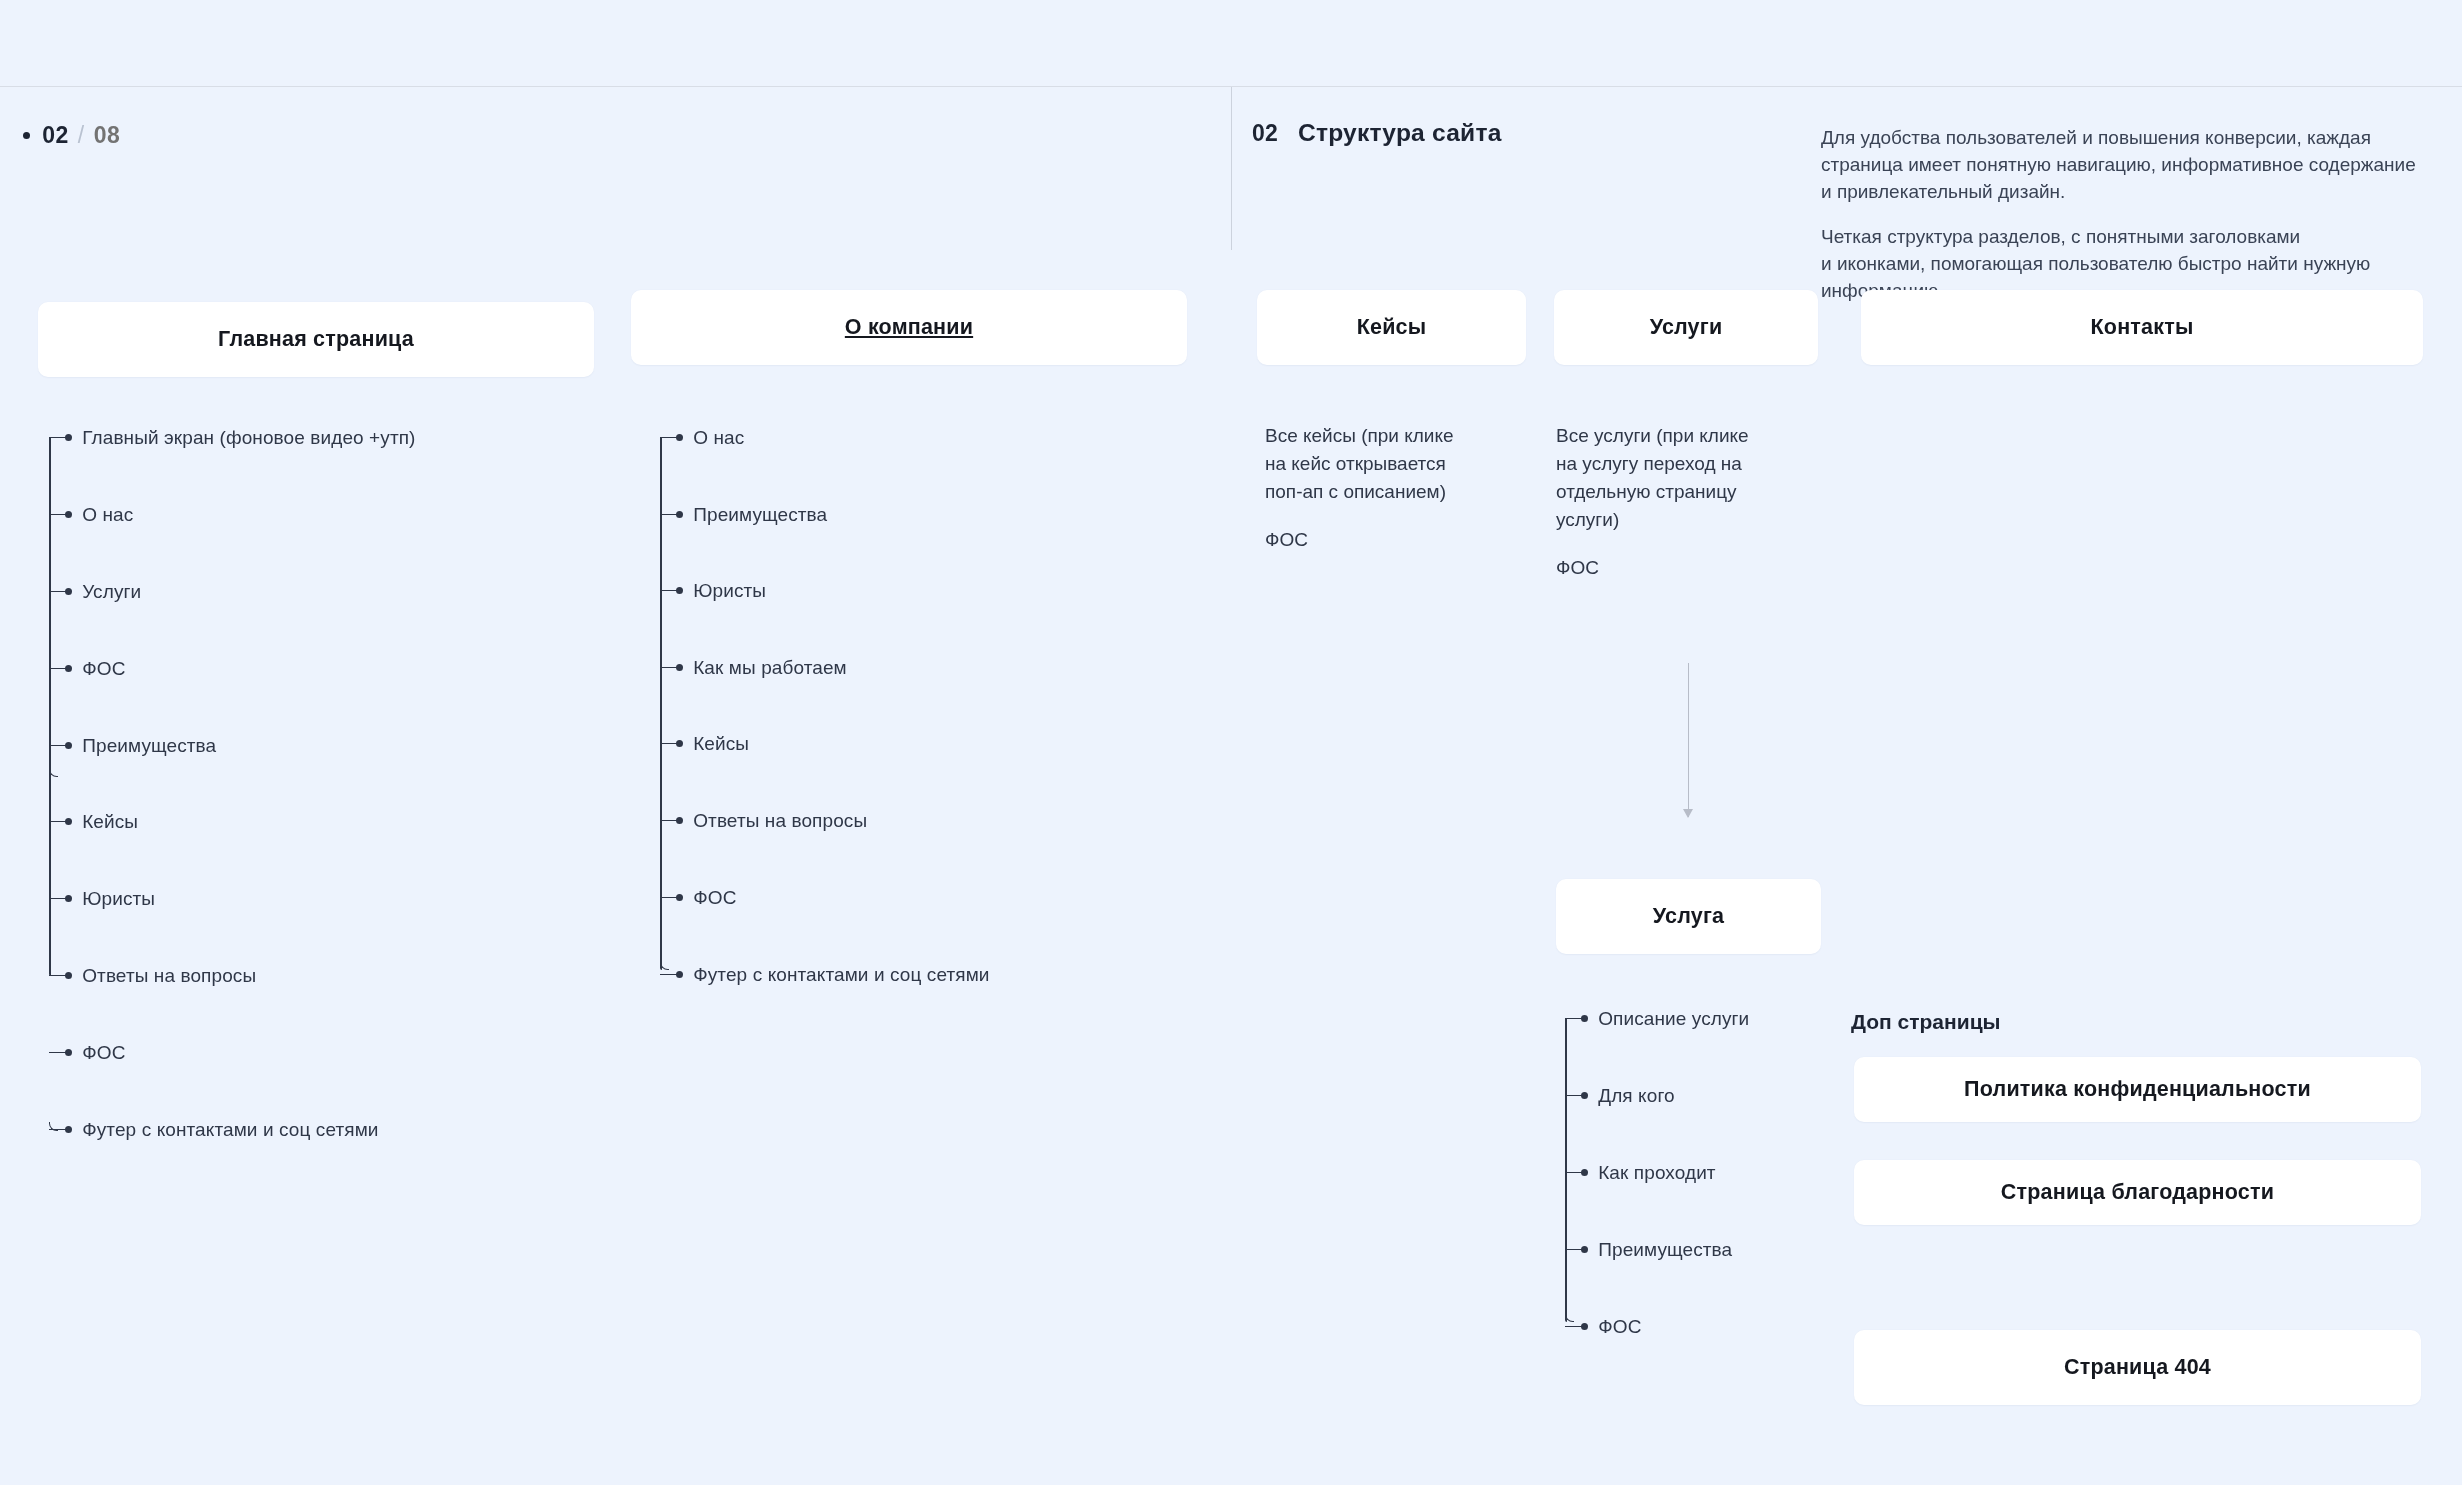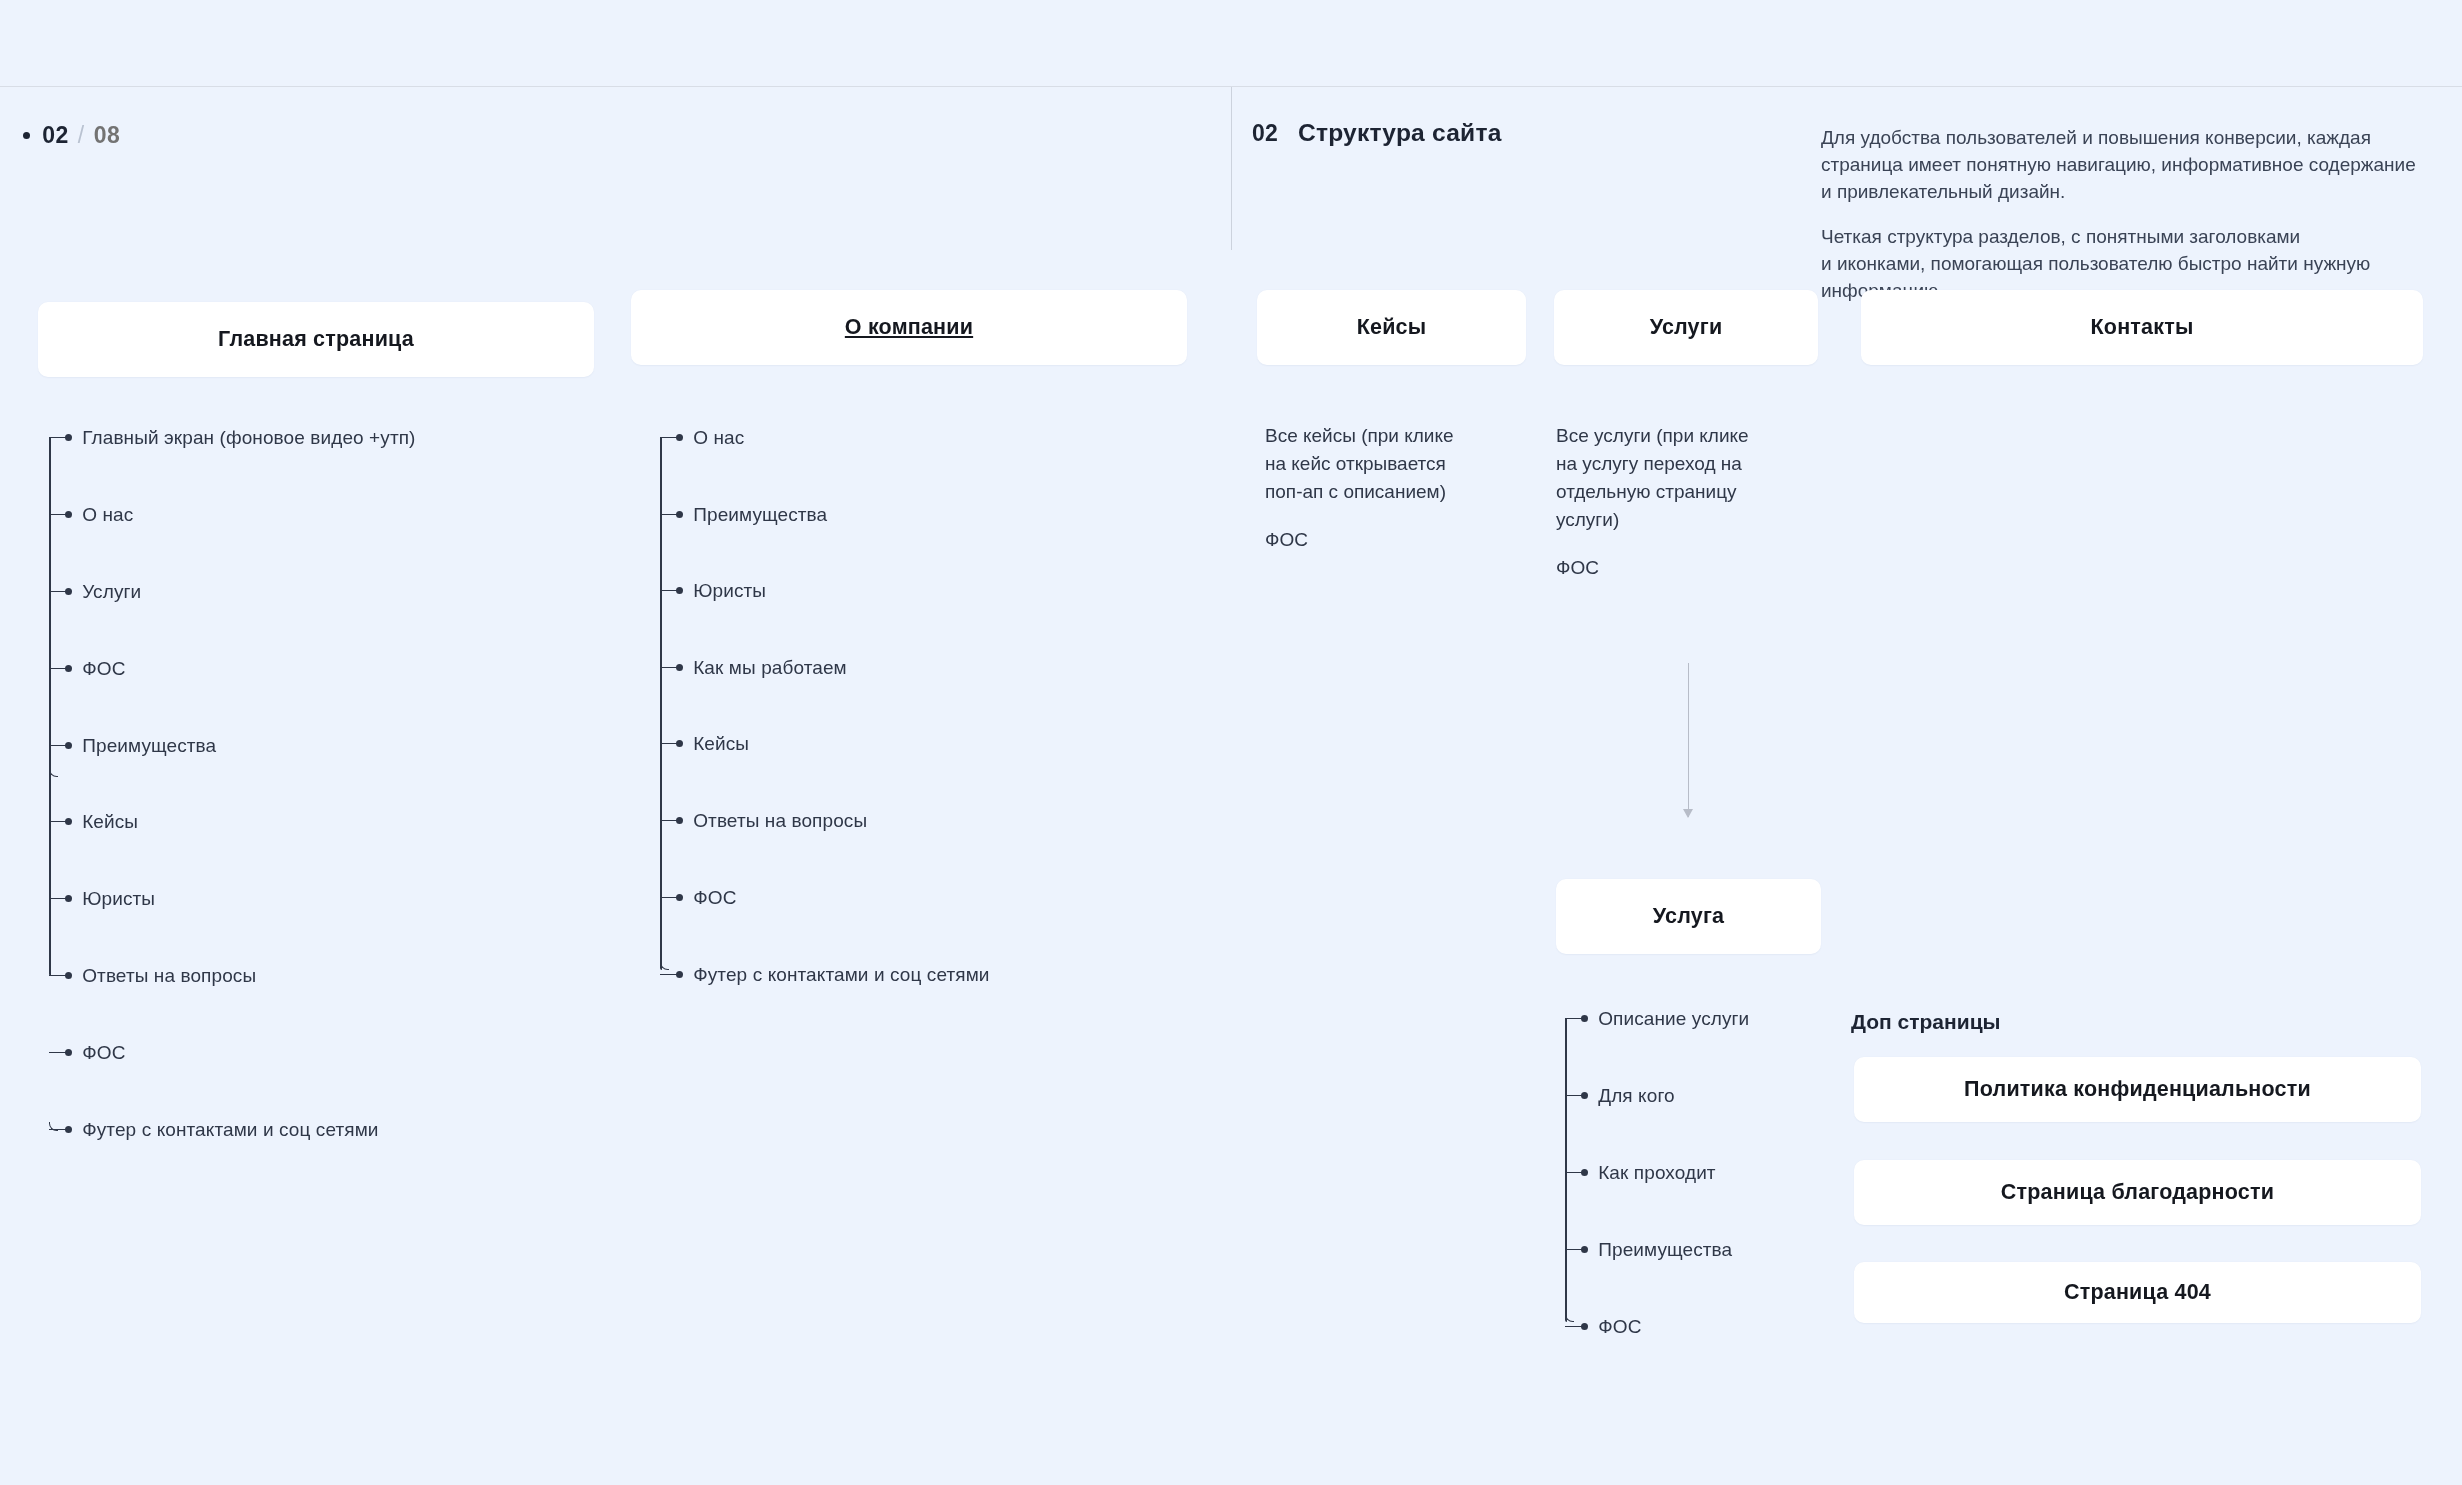--- a/index.html
+++ b/index.html
@@ -343,18 +343,18 @@
   </div>
 
   <div class="extra-title">Доп страницы</div>
 
   <div class="card" style="left:1854px; top:1057px; width:567px; height:65px;">
     <span>Политика конфиденциальности</span>
   </div>
   <div class="card" style="left:1854px; top:1160px; width:567px; height:65px;">
     <span>Страница благодарности</span>
   </div>
-  <div class="card" style="left:1854px; top:1262px; width:567px; height:61px;">
+  <div class="card" style="left:1854px; top:1330px; width:567px; height:75px;">
     <span>Страница 404</span>
   </div>
 
 </div>
 
 
 </body></html>

